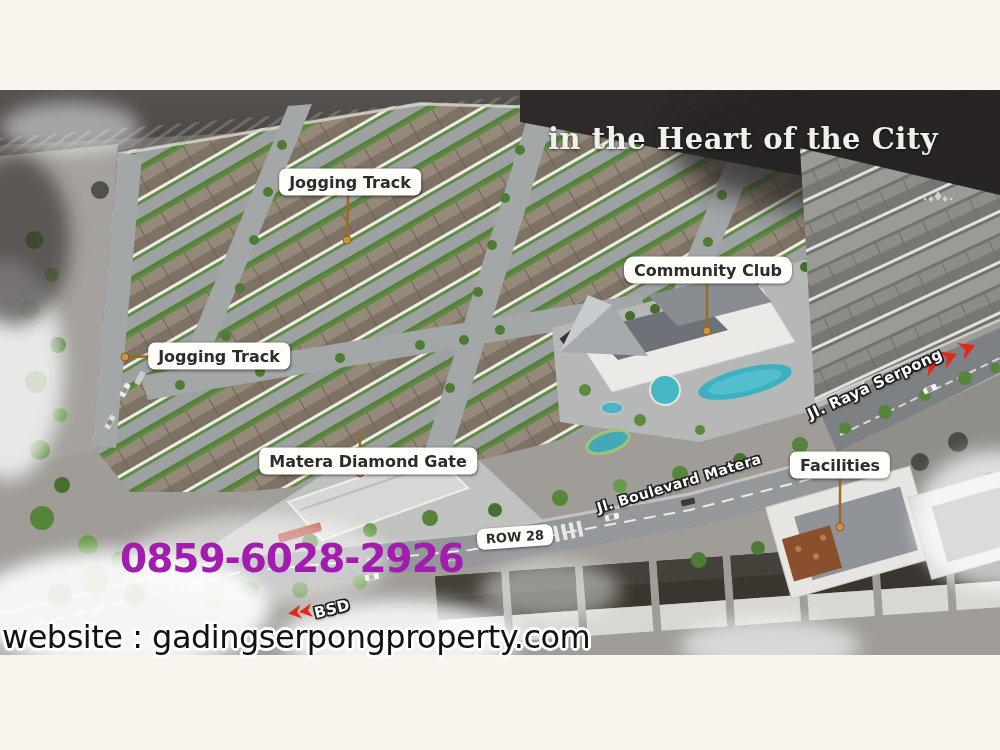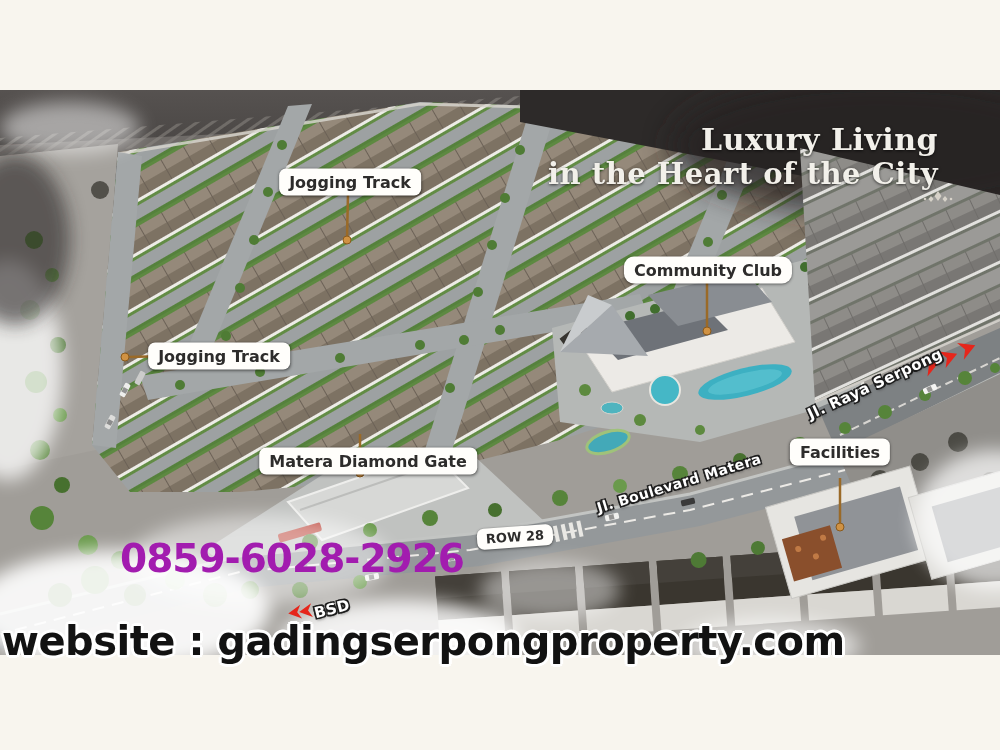--- a/index.html
+++ b/index.html
@@ -20,21 +20,21 @@
     font-weight:700;font-size:16px;padding:4px 10px;border-radius:7px;white-space:nowrap;z-index:5;
     box-shadow:0 1px 3px rgba(0,0,0,.45),0 0 0 1px rgba(0,0,0,.05);}
   .callout.small{font-size:13px;padding:3px 9px;}
 
   
   .street{position:absolute;color:#fff;font-weight:700;white-space:nowrap;z-index:4;letter-spacing:.5px;
     text-shadow:-1.5px -1.5px 0 #1d1d1d,1.5px -1.5px 0 #1d1d1d,-1.5px 1.5px 0 #1d1d1d,1.5px 1.5px 0 #1d1d1d,0 2px 3px rgba(0,0,0,.5);}
 
   .phone{position:absolute;left:120px;top:536px;font-size:39px;font-weight:700;color:#a21caf;
     letter-spacing:-1px;z-index:7;}
-  .website{position:absolute;left:2px;top:618px;font-size:40px;font-weight:700;color:#121212;
+  .website{position:absolute;left:2px;top:618px;font-size:32px;font-weight:400;color:#121212;
     letter-spacing:-.5px;z-index:7;
     text-shadow:-3px 0 #fff,3px 0 #fff,0 -3px #fff,0 3px #fff,-2px -2px #fff,2px -2px #fff,-2px 2px #fff,2px 2px #fff;}
 </style>
 </head>
 <body>
 
 <div class="canvas">
 
   <div class="photo">
     <svg width="1000" height="565" viewBox="0 0 1000 565">
@@ -382,29 +382,28 @@
         <path d="M40,0 L56,9 L40,18 L45,9 Z"></path>
       </g>
       <g transform="translate(313,527) rotate(172)" fill="#e6261b">
         <path d="M0,0 L13,7 L0,14 L4,7 Z"></path>
         <path d="M11,0 L24,7 L11,14 L15,7 Z"></path>
       </g>
     </svg>
   </div>
 
   <div class="headline">
-    <div class="l1">Luxury Living</div>
     <div class="l2">in the Heart of the City</div>
   </div>
 
   <div class="callout" style="left:350px;top:182px;">Jogging Track</div>
   <div class="callout" style="left:708px;top:270px;border-radius:10px;">Community Club</div>
   <div class="callout" style="left:219px;top:356px;">Jogging Track</div>
   <div class="callout" style="left:368px;top:421px;margin-top:40px;">Matera Diamond Gate</div>
-  <div class="callout" style="left:840px;top:452px;">Facilities</div>
+  <div class="callout" style="left:840px;top:465px;">Facilities</div>
   <div class="callout small" style="left:515px;top:537px;transform:translate(-50%,-50%) rotate(-4deg);">ROW 28</div>
 
   <div class="street" style="left:875px;top:384px;font-size:15px;transform:translate(-50%,-50%) rotate(-25deg);">Jl. Raya Serpong</div>
   <div class="street" style="left:679px;top:483px;font-size:14px;transform:translate(-50%,-50%) rotate(-17deg);">Jl. Boulevard Matera</div>
   <div class="street" style="left:332px;top:609px;font-size:15px;transform:translate(-50%,-50%) rotate(-14deg);">BSD</div>
 
   <div class="phone">0859-6028-2926</div>
   <div class="website">website : gadingserpongproperty.com</div>
 </div>
 

